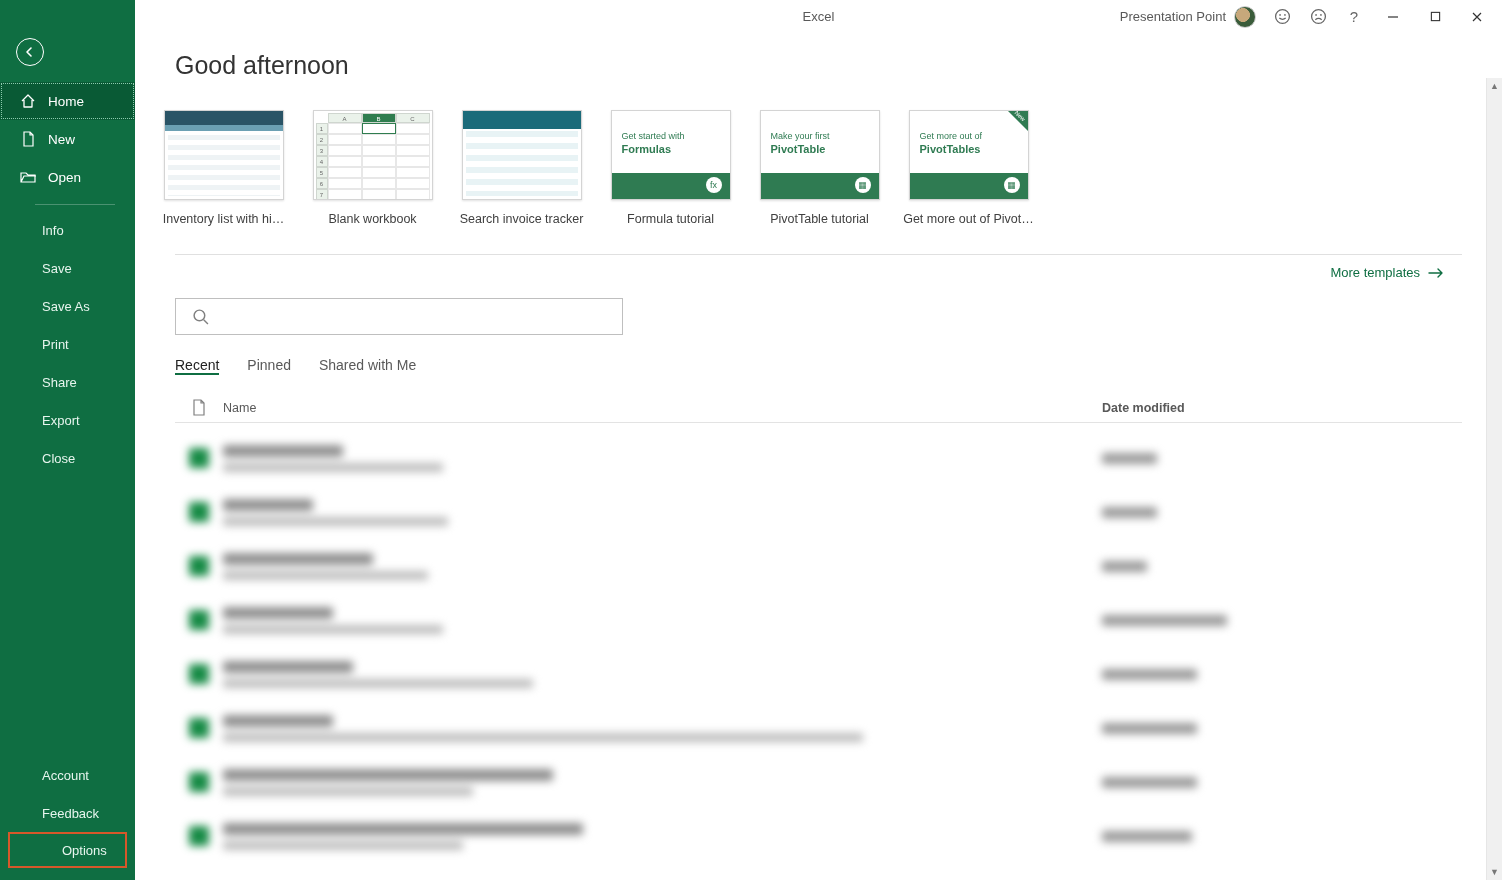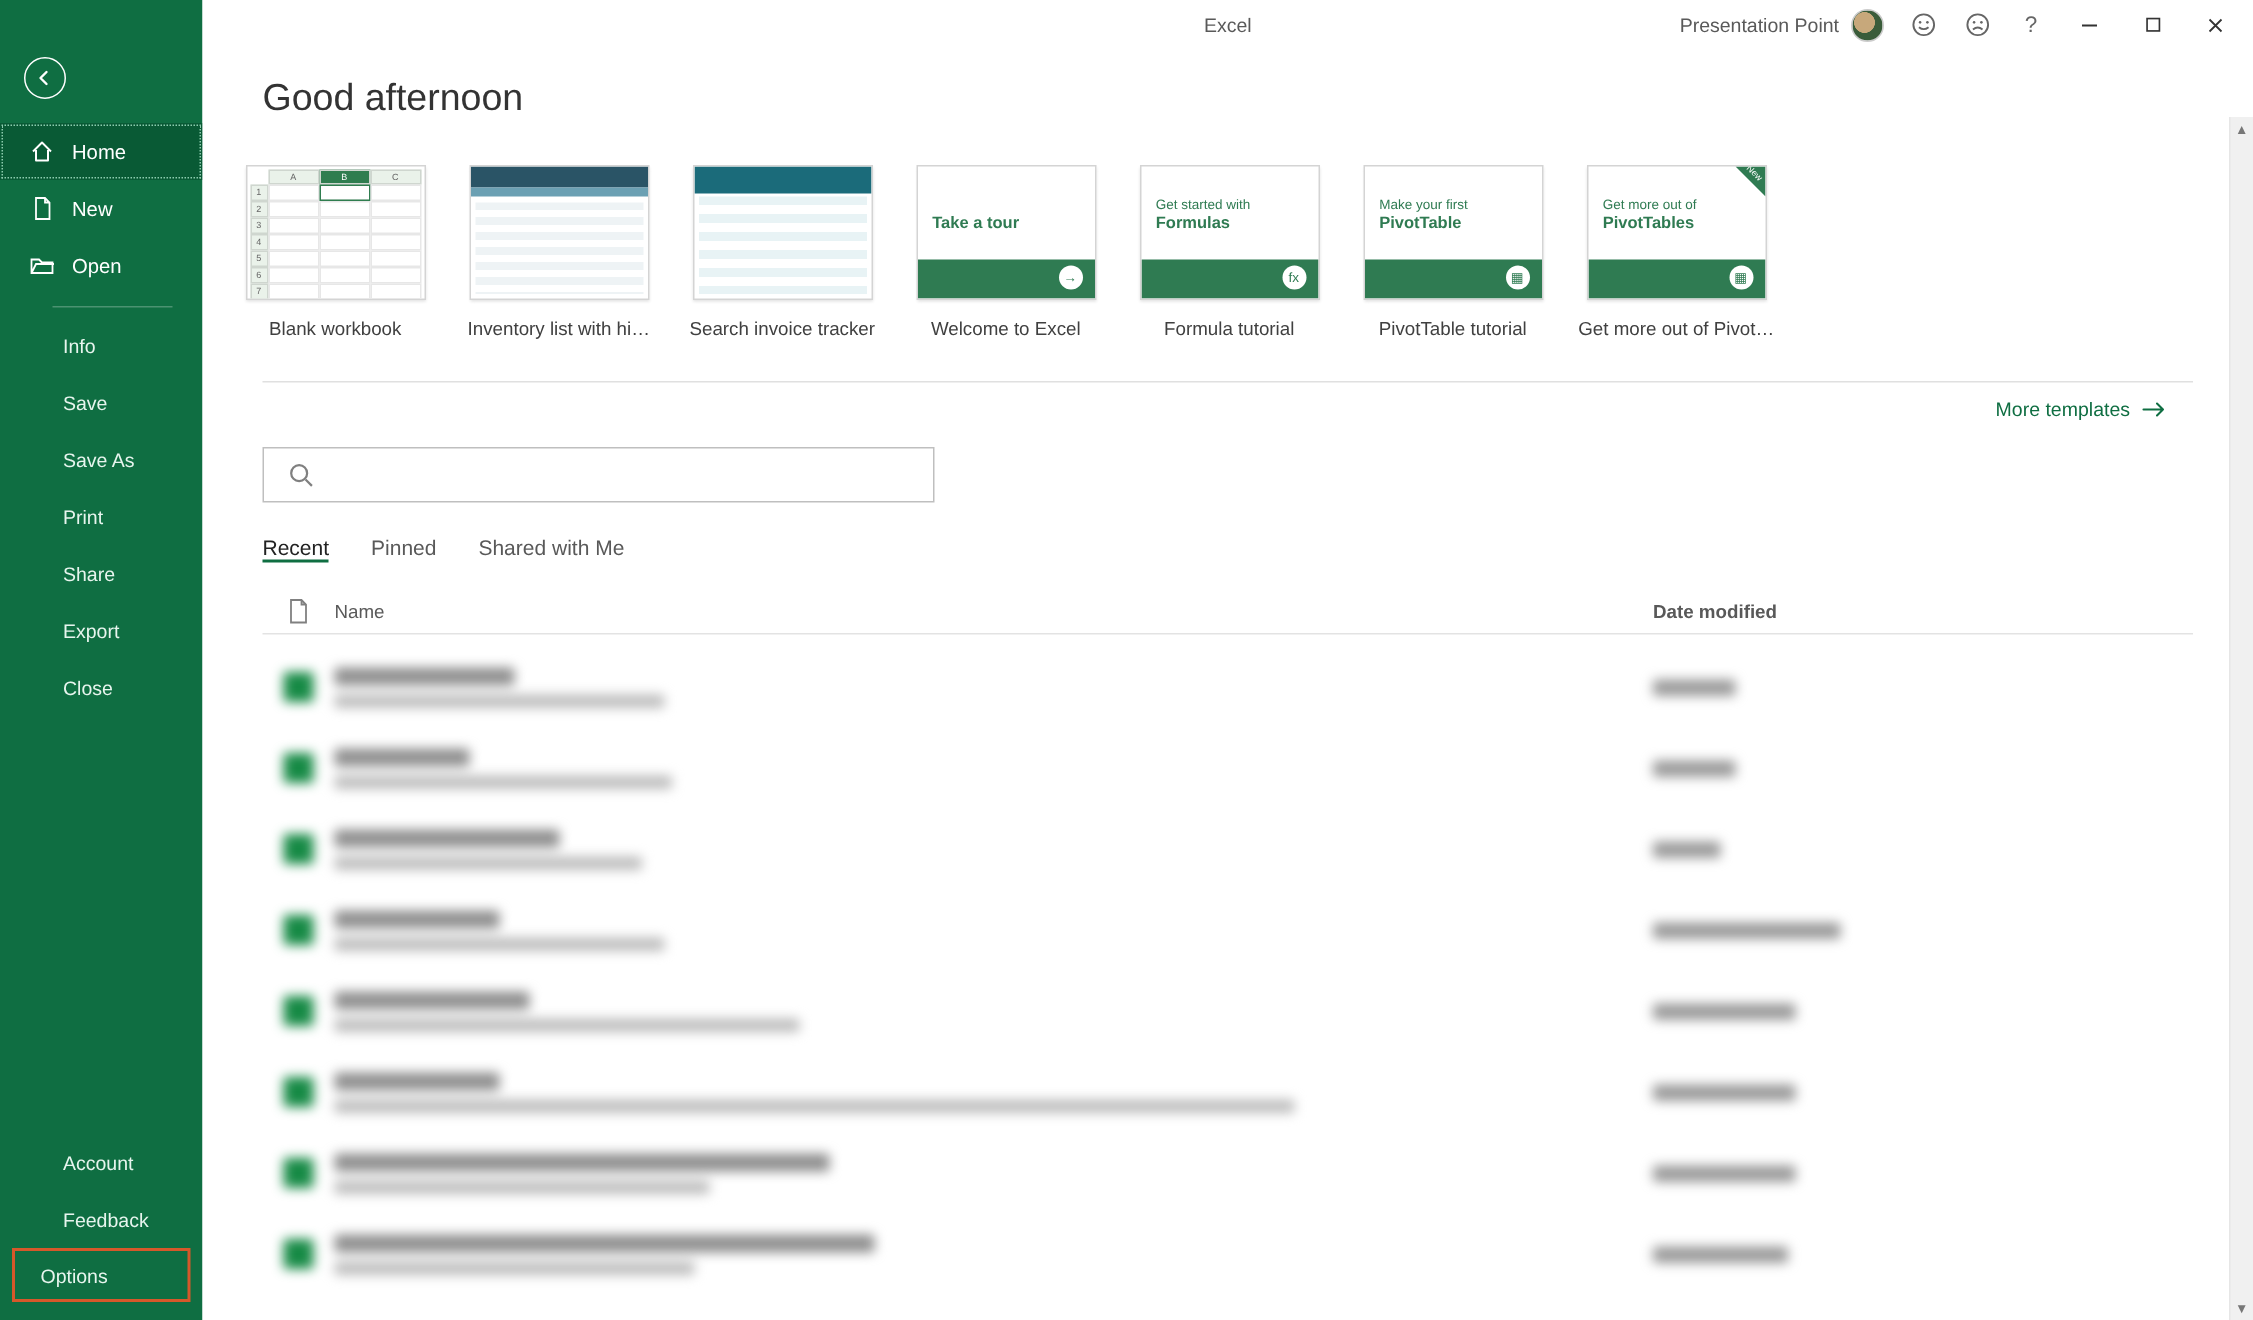--- a/index.html
+++ b/index.html
@@ -9,21 +9,21 @@
   
   .sidebar { width: 135px; background: #0f6e42; color: #ffffff; display: flex; flex-direction: column; position: relative; }
   .back-btn { width: 40px; height: 40px; margin: 32px 0 10px 10px; border: 1px dotted rgba(255,255,255,.0); display:flex; align-items:center; justify-content:center; cursor:pointer;}
   .back-circle { width:28px; height:28px; border:1.5px solid #fff; border-radius:50%; display:flex; align-items:center; justify-content:center;}
   .nav-item { height: 38px; display: flex; align-items: center; padding-left: 20px; gap: 12px; cursor: pointer; font-size:13.5px; }
   .nav-item.selected { background: #095a35; outline: 1px dotted #8ccbae; outline-offset: -2px; }
   .nav-divider { height: 1px; background: rgba(255,255,255,.25); margin: 8px 20px 6px 35px; }
   .nav-sub { height: 38px; display:flex; align-items:center; padding-left: 42px; color:#e7f5ee; cursor:pointer; font-size:13px;}
   .sidebar-bottom { margin-top: auto; }
   .options-box { border:2px solid #d6582a; margin: 0 8px 12px 8px; }
-  .options-box .nav-sub { padding-left:17px; height:32px;}
+  .options-box .nav-sub { padding-left:52px; height:32px;}
 
   
   .main { flex:1; display:flex; flex-direction:column; background:#fff; position:relative; }
   .titlebar { height:33px; display:flex; align-items:center; justify-content:center; position:relative; border-bottom:none; }
   .titlebar .app-title { font-size:13px; color:#595959; }
   .titlebar .right-controls { position:absolute; right:6px; top:0; height:33px; display:flex; align-items:center; gap:4px; }
   .titlebar .acct { display:flex; align-items:center; gap:8px; font-size:13px; color:#595959; margin-right:6px;}
   .avatar { width:22px; height:22px; border-radius:50%; background: radial-gradient(circle at 40% 40%, #c7a87b 0 40%, #3a5c3a 42% 100%); border:1px solid #ccc;}
   .icon-btn { width:32px; height:32px; display:flex; align-items:center; justify-content:center; cursor:pointer; color:#666;}
   .win-btn { width:38px; height:32px; display:flex; align-items:center; justify-content:center; cursor:pointer; color:#333;}
@@ -219,20 +219,29 @@
         </div>
       </div>
     </div>
 
     <div class="content">
       <div class="greeting">Good afternoon</div>
 
       <div class="templates">
 
         <div class="tpl">
+          <div class="tpl-thumb inv-thumb">
+            <div class="hdr"></div>
+              <div class="sub"></div>
+            <div style="position:absolute;top:24px;left:3px;right:3px;bottom:3px;background:repeating-linear-gradient(#eef3f5 0 5px,#fff 5px 10px);"></div>
+          </div>
+          <div class="tpl-label">Inventory list with hi…</div>
+        </div>
+
+        <div class="tpl">
           <div class="tpl-thumb">
             <div class="blank-grid">
               <div class="colh">
                   <div>A</div>
                   <div class="sel">B</div>
                   <div>C</div>
                 </div>
               <div class="rows">
                 <div class="rw">
                     <div class="rowh">1</div>
@@ -276,44 +285,27 @@
                     <div class="cell"></div>
                     <div class="cell"></div>
                   </div>
               </div>
             </div>
           </div>
           <div class="tpl-label">Blank workbook</div>
         </div>
 
         <div class="tpl">
-          <div class="tpl-thumb inv-thumb">
-            <div class="hdr"></div>
-              <div class="sub"></div>
-            <div style="position:absolute;top:24px;left:3px;right:3px;bottom:3px;background:repeating-linear-gradient(#eef3f5 0 5px,#fff 5px 10px);"></div>
-          </div>
-          <div class="tpl-label">Inventory list with hi…</div>
-        </div>
-
-        <div class="tpl">
           <div class="tpl-thumb teal-thumb">
             <div class="hdr"></div>
             <div style="position:absolute;top:20px;left:3px;right:3px;bottom:3px;background:repeating-linear-gradient(#e8f3f5 0 6px,#fff 6px 12px);"></div>
           </div>
           <div class="tpl-label">Search invoice tracker</div>
         </div>
 
-        <div class="tpl">
-          <div class="tpl-thumb card-green">
-            <div class="txt2" style="top:32px;">Take a tour</div>
-            <div class="strip"></div>
-            <div class="circ">→</div>
-          </div>
-          <div class="tpl-label">Welcome to Excel</div>
-        </div>
 
         <div class="tpl">
           <div class="tpl-thumb card-green">
             <div class="txt1">Get started with</div>
             <div class="txt2">Formulas</div>
             <div class="strip"></div>
             <div class="circ" style="">fx</div>
           </div>
           <div class="tpl-label">Formula tutorial</div>
         </div>

